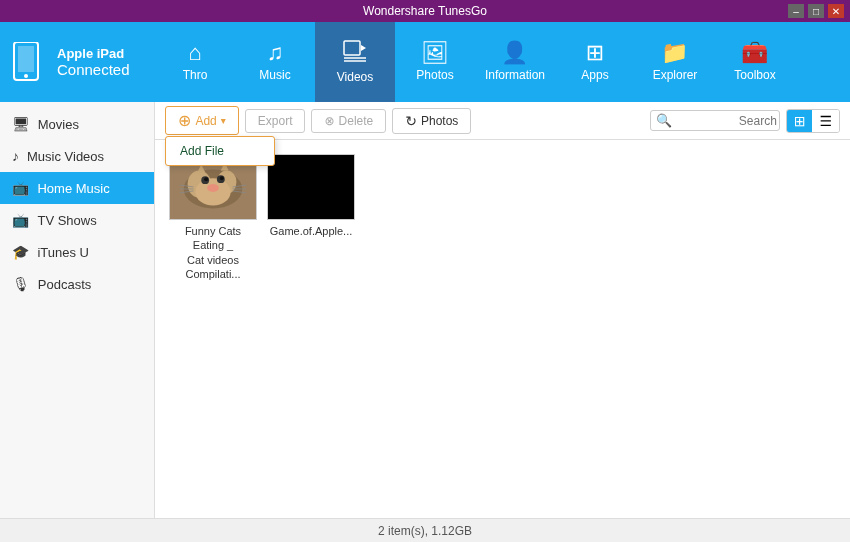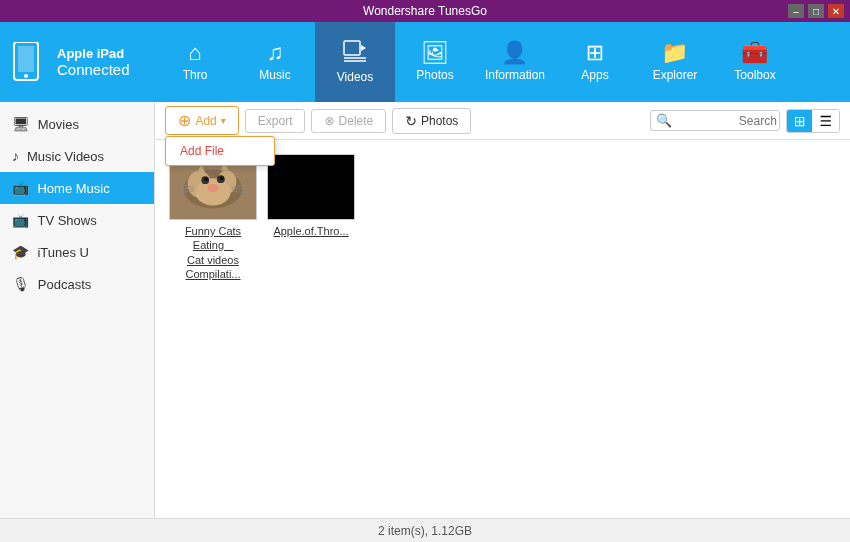--- a/index.html
+++ b/index.html
@@ -185,21 +185,21 @@
       border: 1px solid #e8a040;
       border-radius: 3px;
       z-index: 100;
       box-shadow: 2px 2px 6px rgba(0,0,0,0.15);
       min-width: 110px;
     }
     .dropdown-item {
       padding: 7px 14px;
       cursor: pointer;
       font-size: 12px;
-      color: #ef4444;
+      color: #14532d;
     }
 
     
     .files-grid {
       flex: 1;
       padding: 14px;
       display: flex;
       flex-wrap: wrap;
       align-content: flex-start;
       gap: 10px;
@@ -216,21 +216,21 @@
       width: 88px;
       height: 66px;
       border: 1px solid #ccc;
       overflow: hidden;
       display: flex;
       align-items: center;
       justify-content: center;
     }
     .file-thumb.cat { background: #8B7355; position: relative; }
     .file-thumb.black { background: #000; }
-    .file-name { font-size: 11px; text-align: center; color: #333; margin-top: 4px; line-height: 1.3; text-decoration: underline; }
+    .file-name { font-size: 11px; text-align: center; color: #333; margin-top: 4px; line-height: 1.3; }
 
     
     .statusbar {
       height: 24px;
       background: #f0f0f0;
       border-top: 1px solid #ddd;
       display: flex;
       align-items: center;
       justify-content: center;
       font-size: 12px;
@@ -395,21 +395,21 @@
           </svg>
         </div>
         <div class="file-name">
           <div>Funny Cats Eating _</div>
           <div>Cat videos Compilati...</div>
         </div>
       </div>
       <div class="file-item">
         <div class="file-thumb black"></div>
         <div class="file-name">
-          <div>Apple.of.Thro...</div>
+          <div>Game.of.Apple...</div>
         </div>
       </div>
     </div>
   </div>
 </div>
 
 <div class="statusbar">
   <span>2 item(s), 1.12GB</span>
 </div>
 

